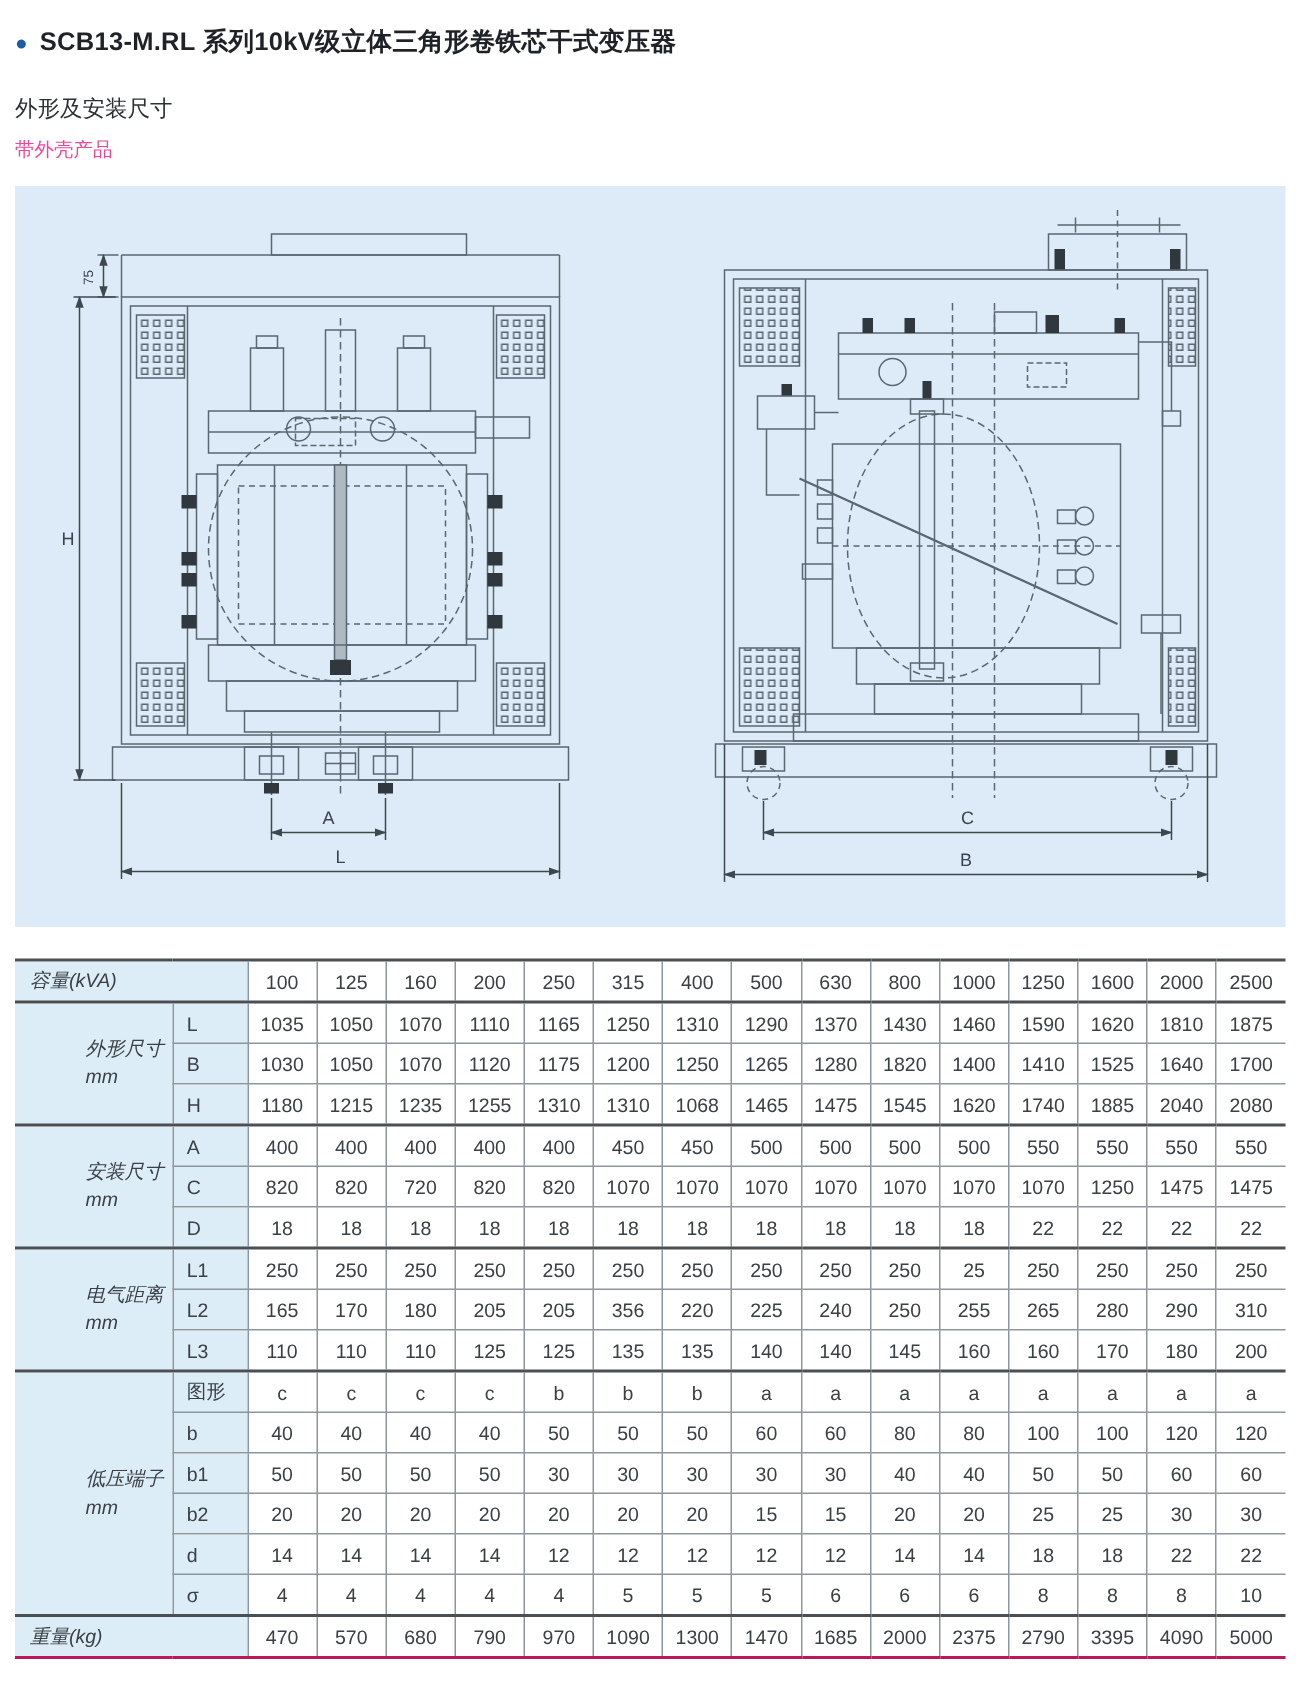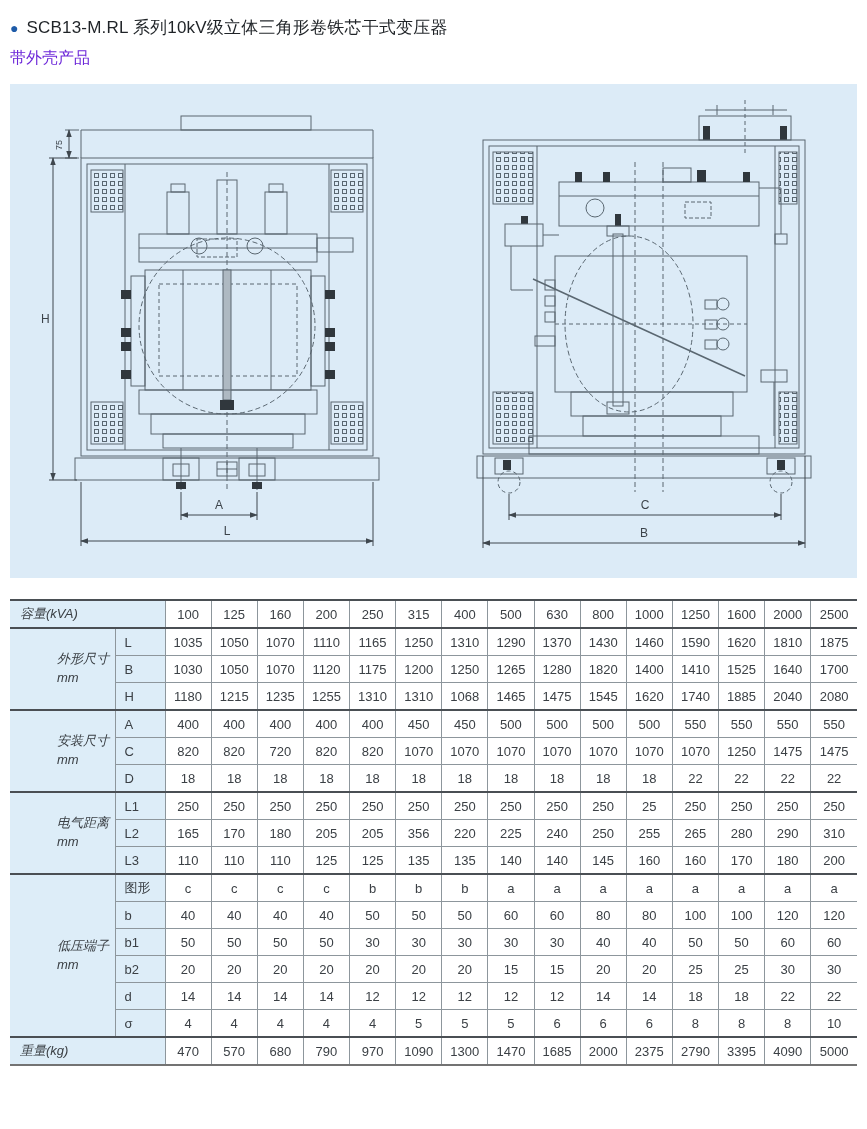--- a/index.html
+++ b/index.html
@@ -4,51 +4,52 @@
 <style>
   html,body{margin:0;padding:0;background:#ffffff;}
   body{
     width:867px;height:1129px;position:relative;
     font-family:"Liberation Sans","DejaVu Sans",sans-serif;
     color:#2f3338;
   }
   .content{padding:16px 10px 0 10px;}
   .title-row{display:flex;align-items:center;gap:8px;}
   .bullet{color:var(--accent,#1e5ba8);font-size:14px;line-height:1;}
-  .page-title{font-size:17px;font-weight:normal;color:#1f2327;letter-spacing:.2px;}
+  .page-title{font-size:17px;font-weight:bold;color:#1f2327;letter-spacing:.2px;}
   .subtitle{margin-top:24px;font-size:15px;color:#2c3034;}
-  .variant-note{margin-top:9px;font-size:16px;color:#6d28d9;}
+  .variant-note{margin-top:9px;font-size:13px;color:#ec4899;}
 
   .drawing-panel{
     margin-top:15px;background:var(--panel,#dcebf7);height:494px;width:847px;
     display:flex;justify-content:center;align-items:center;gap:26px;overflow:hidden;
   }
   svg text{font-family:"Liberation Sans","DejaVu Sans",sans-serif;fill:#3c434a;}
 
   table.dims{border-collapse:collapse;table-layout:fixed;width:847px;margin-top:21px;
     font-size:13px;color:#3b4045;}
   table.dims td{border:1px solid #8d969c;height:26px;text-align:center;padding:0 1px;
     background:#fff;overflow:hidden;white-space:nowrap;}
   table.dims td:first-child{border-left:none;}
   table.dims td:last-child{border-right:none;}
   table.dims tr.group-top td{border-top:2px solid #4a4f54;}
-  table.dims tr.last-row td{border-bottom:2px solid #737373;}
+  table.dims tr.last-row td{border-bottom:2px solid #be185d;}
   table.dims td.label-cell{background:var(--labelbg,#ddedf8);text-align:left;padding-left:10px;font-style:italic;}
   table.dims td.sub-cell{background:var(--labelbg,#ddedf8);text-align:left;padding-left:9px;}
   table.dims td.group-label{vertical-align:middle;line-height:1.45;padding-left:47px;}
 </style>
 </head>
 <body>
 
 <div class="content">
 
   <div class="title-row">
     <span class="bullet">●</span>
     <span class="page-title">SCB13-M.RL 系列10kV级立体三角形卷铁芯干式变压器</span>
   </div>
+  <div class="subtitle">外形及安装尺寸</div>
   <div class="variant-note">带外壳产品</div>
 
   <div class="drawing-panel">
 
     <svg viewBox="0 0 400 494" width="400" height="494">
       <defs>
         <pattern id="grid1" width="8" height="8" patternUnits="userSpaceOnUse">
           <rect x="1.5" y="1.5" width="4" height="4" fill="none" stroke="#5a6771" stroke-width="1"></rect>
         </pattern>
         <marker id="ar1" viewBox="0 0 10 10" refX="9" refY="5" markerWidth="8" markerHeight="8" orient="auto-start-reverse">

